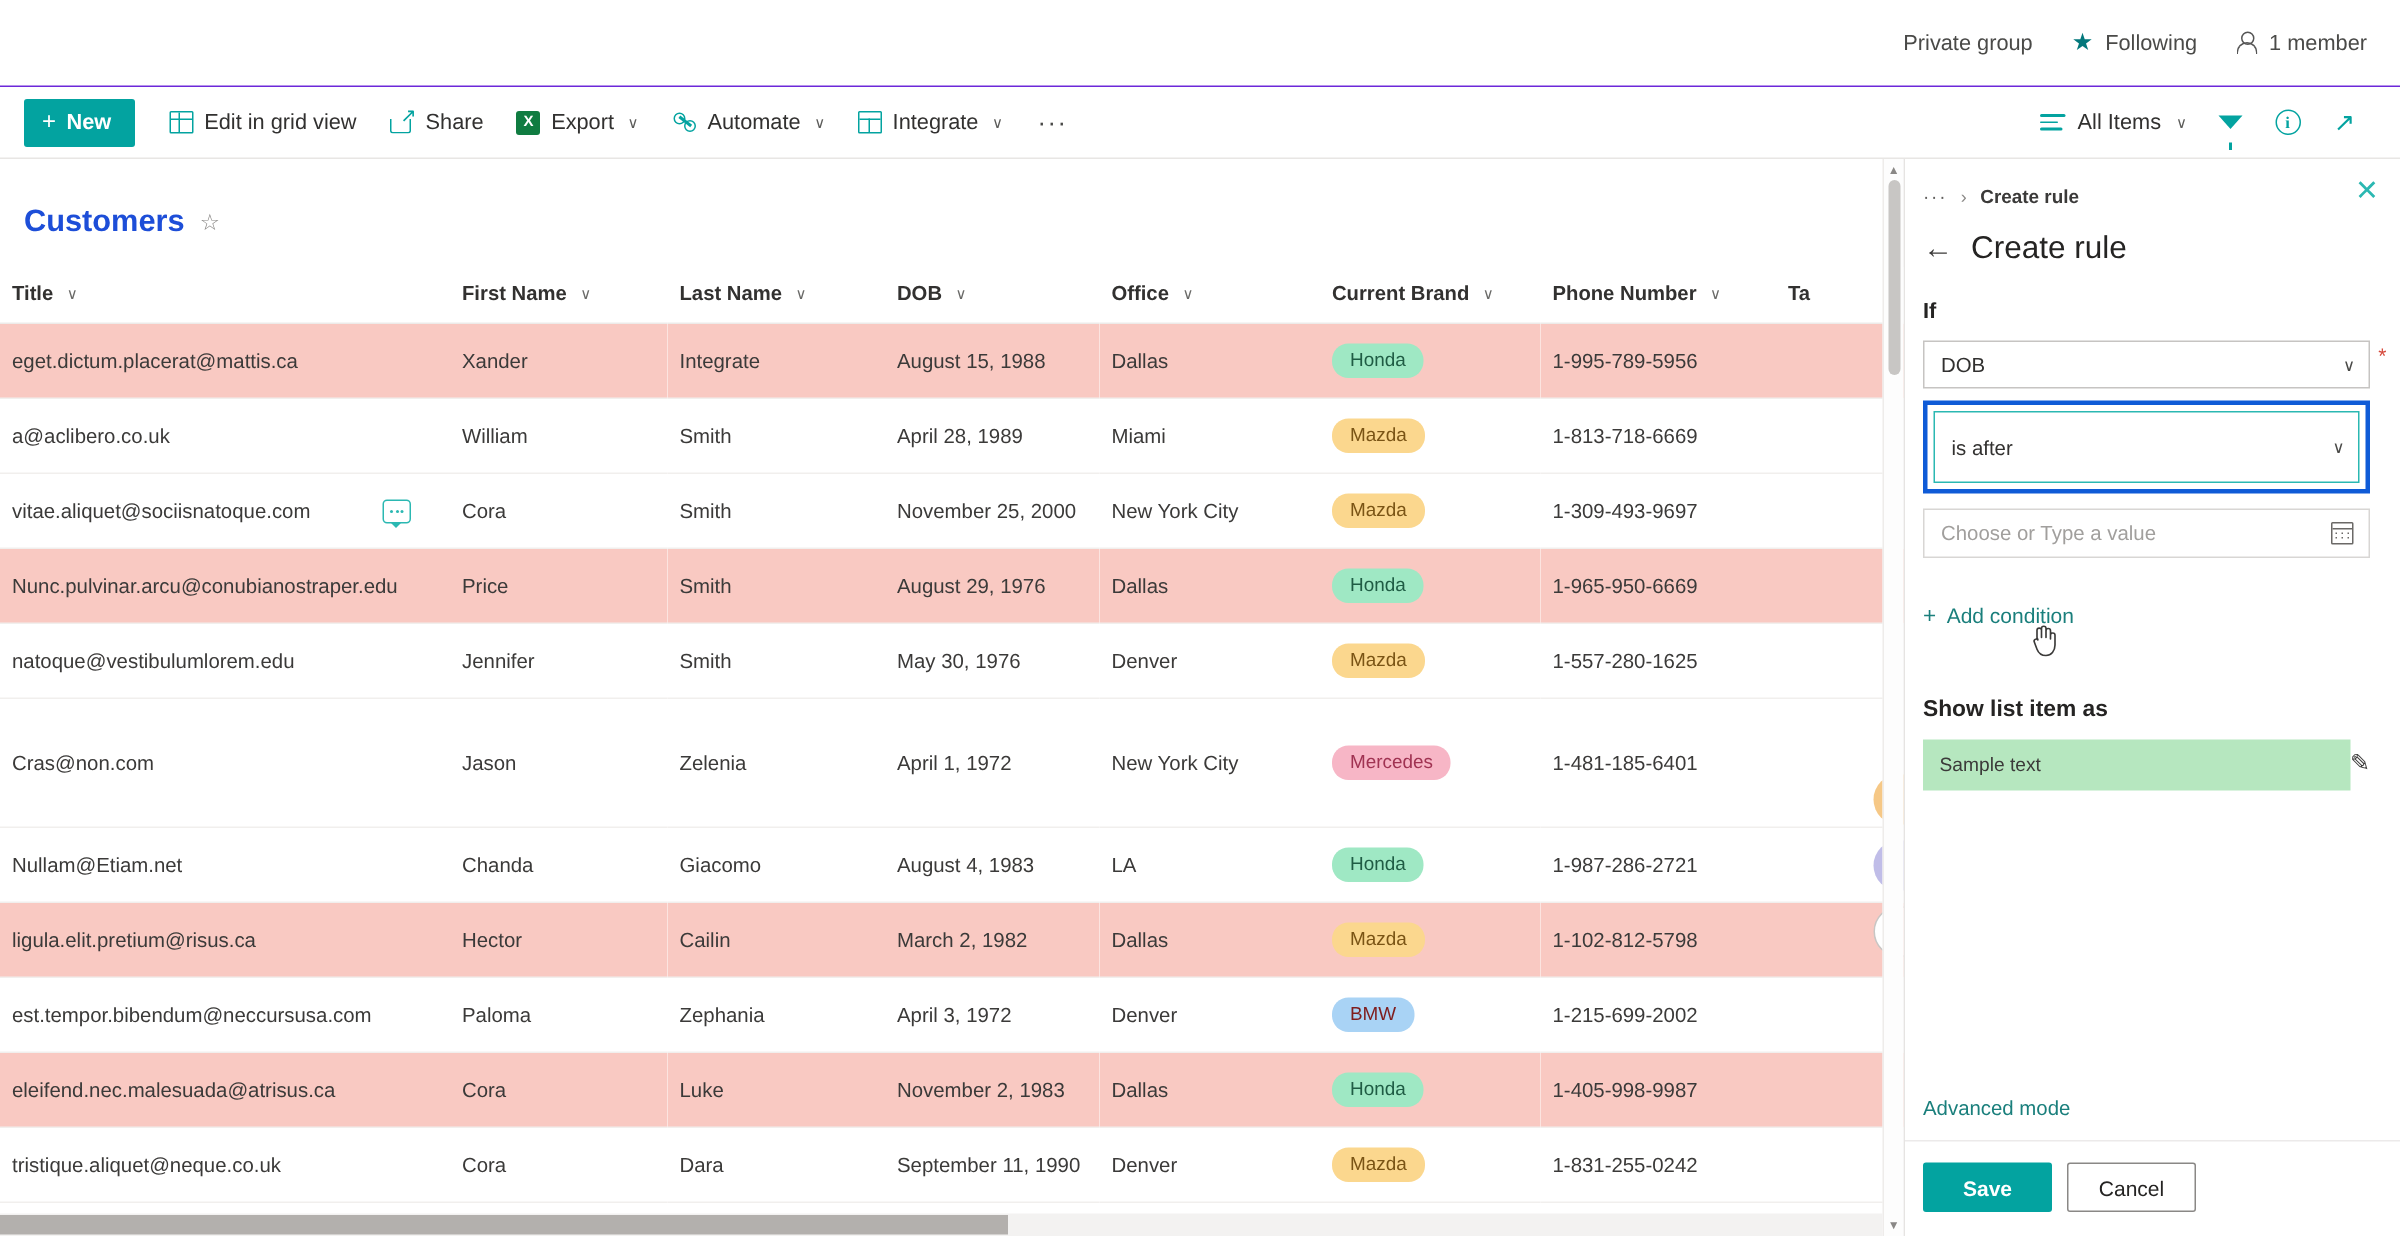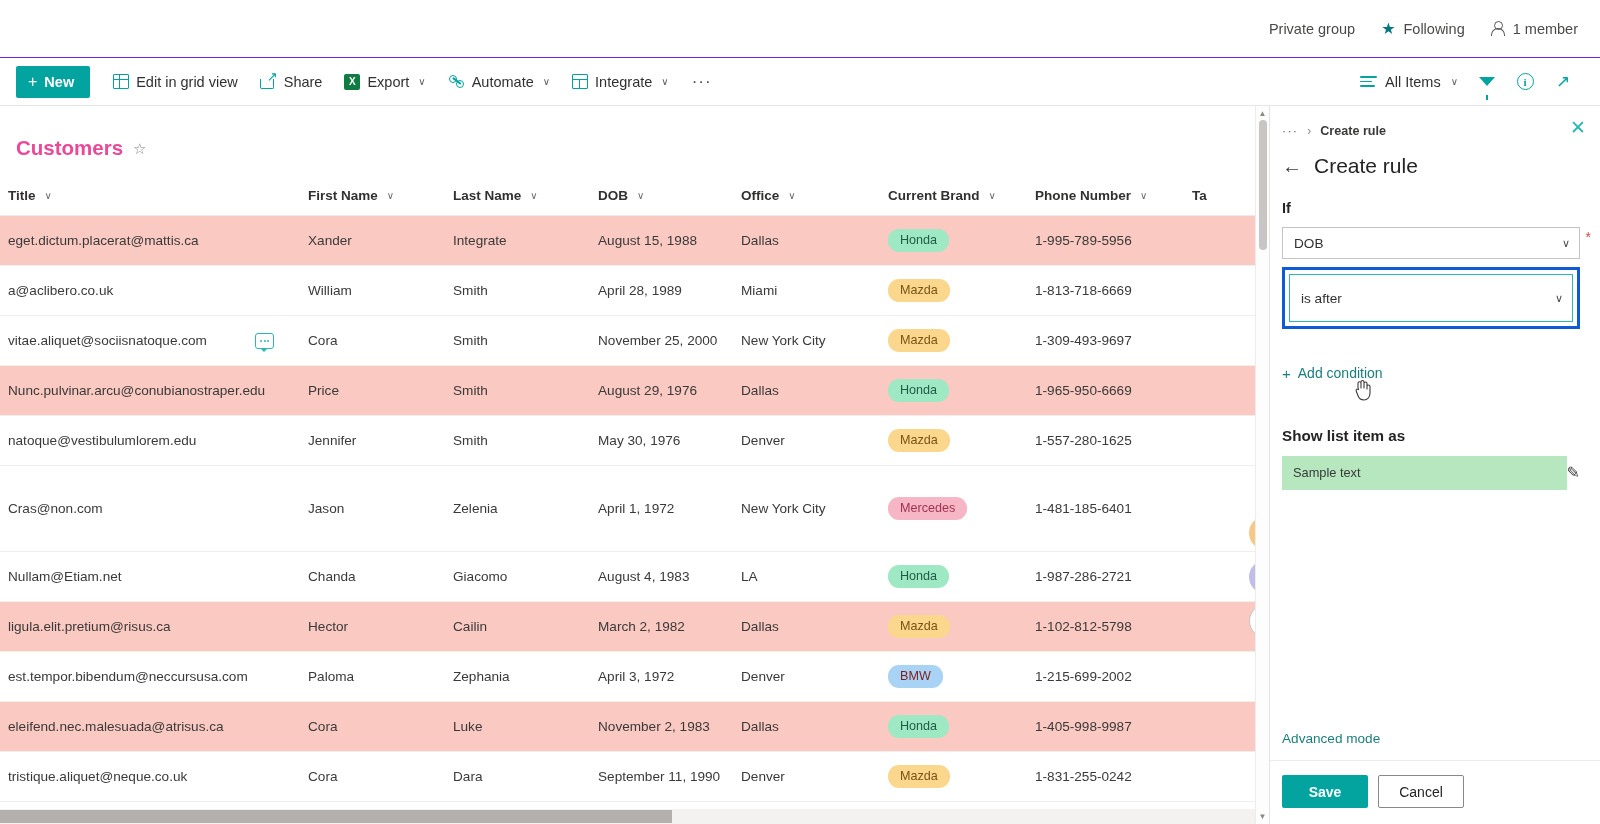--- a/index.html
+++ b/index.html
@@ -131,21 +131,21 @@
     display: flex; flex-direction: column;
     min-height: 0;
     border-right: 1px solid #e6e4e2;
     overflow: hidden;
   }
   .list-title-row {
     display: flex; align-items: center; gap: 10px;
     padding: 30px 0 18px 16px;
     flex: 0 0 auto;
   }
-  .list-title { font-size: 20.5px; font-weight: 600; color: #ec4899; }
+  .list-title { font-size: 20.5px; font-weight: 600; color: #1d4ed8; }
   .title-star { font-size: 15px; color: #8a8886; cursor: pointer; line-height: 1; }
 
   .table-wrap { flex: 1 1 auto; position: relative; overflow: hidden; }
   table.list { width: 1300px; border-collapse: collapse; table-layout: fixed; }
   table.list col.c-title { width: 300px; }
   table.list col.c-first { width: 145px; }
   table.list col.c-last  { width: 145px; }
   table.list col.c-dob   { width: 143px; }
   table.list col.c-office{ width: 147px; }
   table.list col.c-brand { width: 147px; }
@@ -673,20 +673,24 @@
           <span class="req-star">*</span>
         </div>
 
         <div class="highlight-ring">
           <div class="select-box">
             <span>is after</span>
             <span class="chev">∨</span>
           </div>
         </div>
 
+        <div class="value-box">
+          <span>Choose or Type a value</span>
+          <span class="cal-icon"></span>
+        </div>
 
         <div class="add-condition">
           <span class="plus">+</span>
           <span>Add condition</span>
           <svg class="cursor-hand" viewBox="0 0 18 22">
             <path d="M4 9 V4.2 a1.5 1.5 0 0 1 3 0 V9 V3 a1.5 1.5 0 0 1 3 0 v6 V4.5 a1.5 1.5 0 0 1 3 0 V10 V7.5 a1.5 1.5 0 0 1 3 0 V14 c0 4-2.5 7-6 7 -3 0-5-1.6-6-4.2 L2.2 12 a1.4 1.4 0 0 1 2.4-1.4 z" fill="#ffffff" stroke="#3b3a39" stroke-width="1.1" stroke-linejoin="round"></path>
           </svg>
         </div>
 
         <div class="section-label">Show list item as</div>

